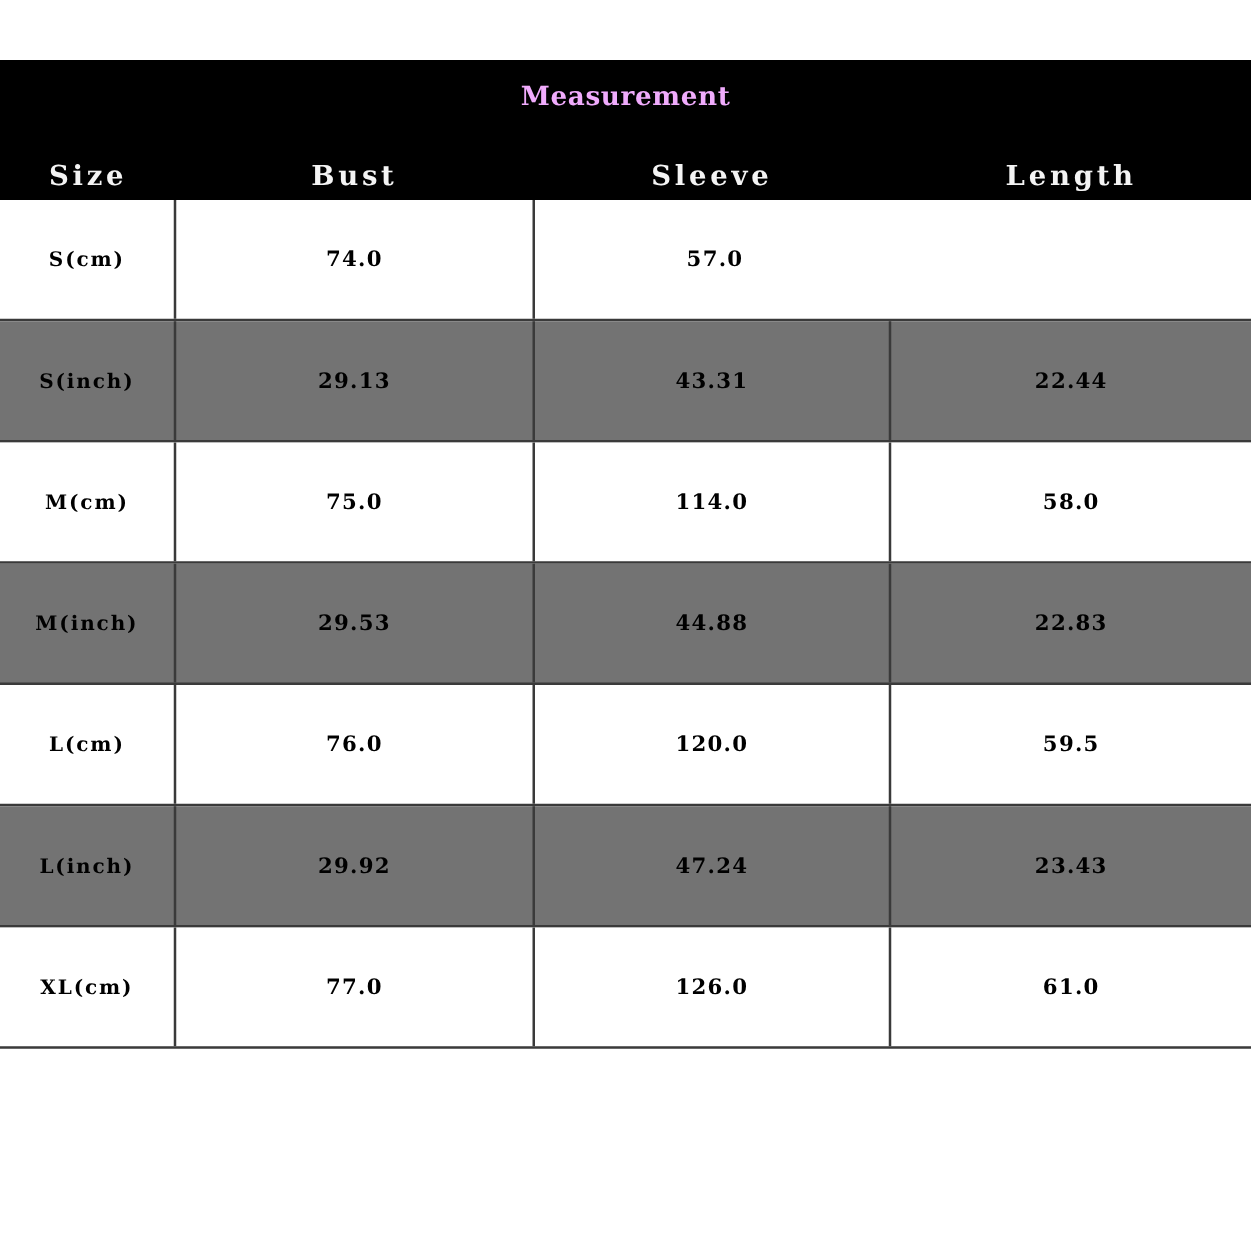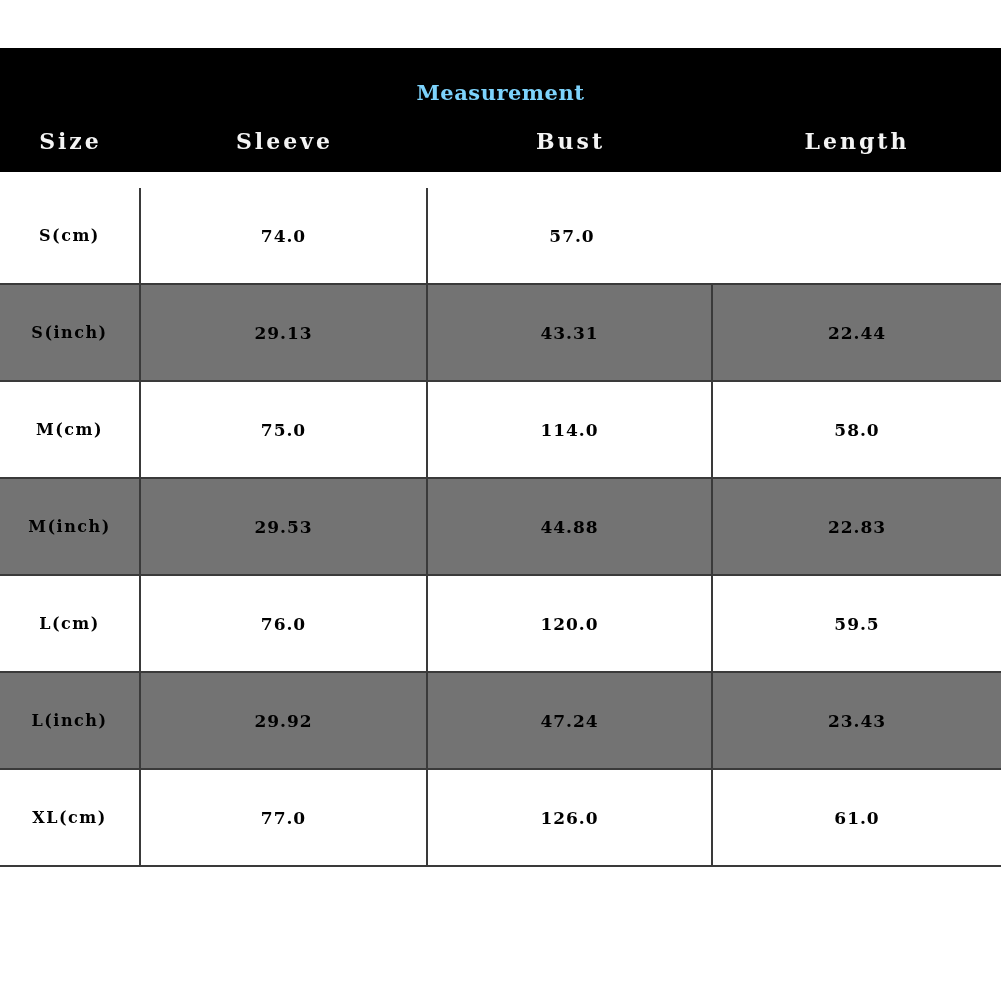--- a/index.html
+++ b/index.html
@@ -28,24 +28,24 @@
     left: 0;
     top: 48px;
     width: 1001px;
     height: 124px;
     background: #000000;
   }
 
   .chart-title {
     position: absolute;
     left: 0;
-    top: 32px;
+    top: 16px;
     width: 1001px;
     text-align: center;
-    color: #7dd3fc;
+    color: #f0abfc;
     font-family: "DejaVu Serif", serif;
     font-weight: bold;
     font-size: 21px;
     letter-spacing: 0.5px;
     white-space: nowrap;
   }
 
   .header-row {
     position: absolute;
     left: 0;
@@ -70,21 +70,21 @@
   
   .col-0 { width: 141px; }
   .col-1 { width: 287px; }
   .col-2 { width: 285px; }
   .col-3 { width: 288px; }
 
   
   .table-body {
     position: absolute;
     left: 0;
-    top: 188px;
+    top: 160px;
     width: 1001px;
   }
 
   .data-row {
     display: flex;
     height: 97px;
     box-sizing: border-box;
     border-bottom: 2px solid #3a3a3a;
   }
   .data-row.row-white { background: #ffffff; }
@@ -115,22 +115,22 @@
 <body>
 
 <div id="chart-root">
 
   <div class="header-band">
 
     <div class="chart-title">Measurement</div>
 
     <div class="header-row">
       <div class="header-cell col-0">Size</div>
+      <div class="header-cell col-2">Bust</div>
       <div class="header-cell col-1">Sleeve</div>
-      <div class="header-cell col-2">Bust</div>
       <div class="header-cell col-3">Length</div>
     </div>
 
   </div>
 
   <div class="table-body" id="table-body">
       <div class="data-row row-white">
         <div class="data-cell col-0 cell-size">S(cm)</div>
         <div class="data-cell col-1">74.0</div>
         <div class="data-cell col-3 cell-last">57.0</div>

